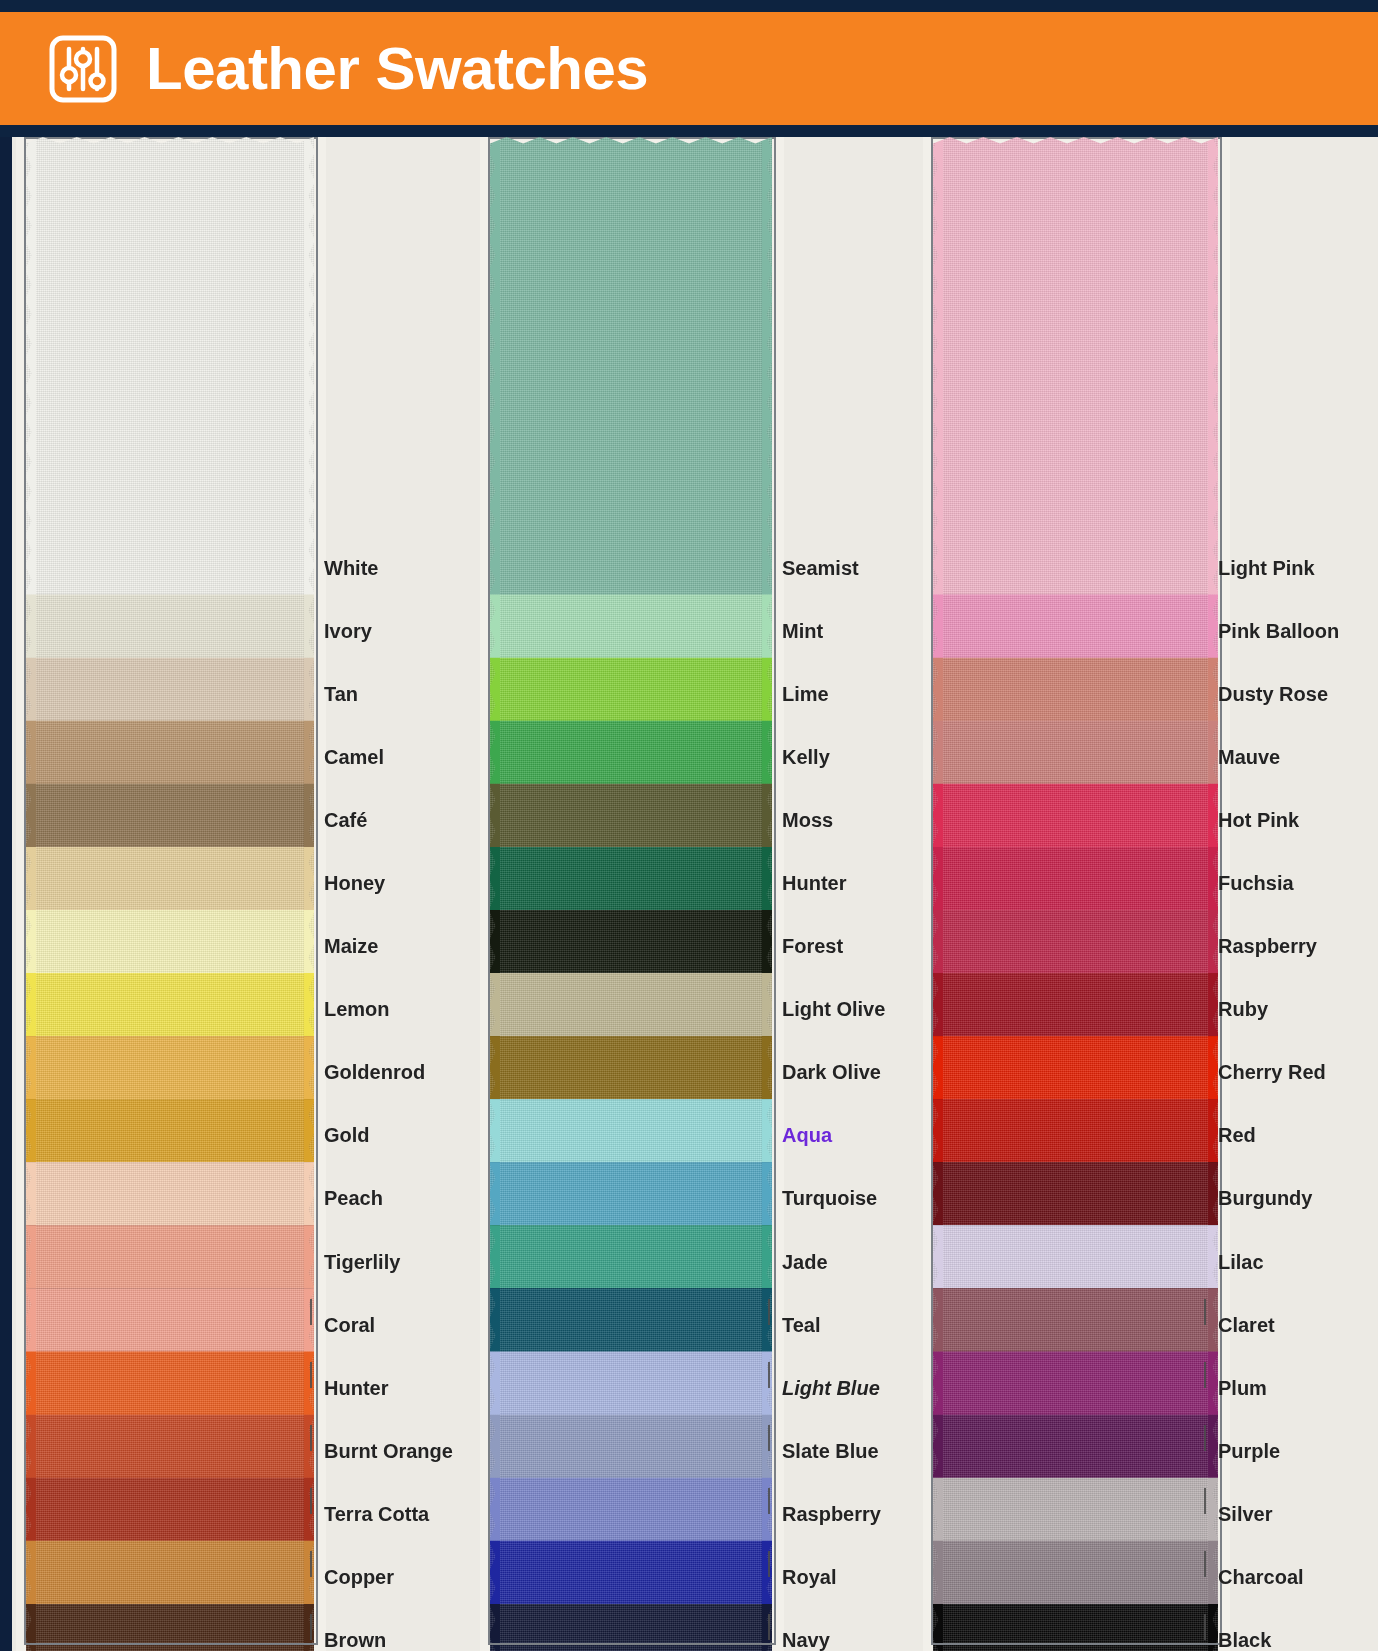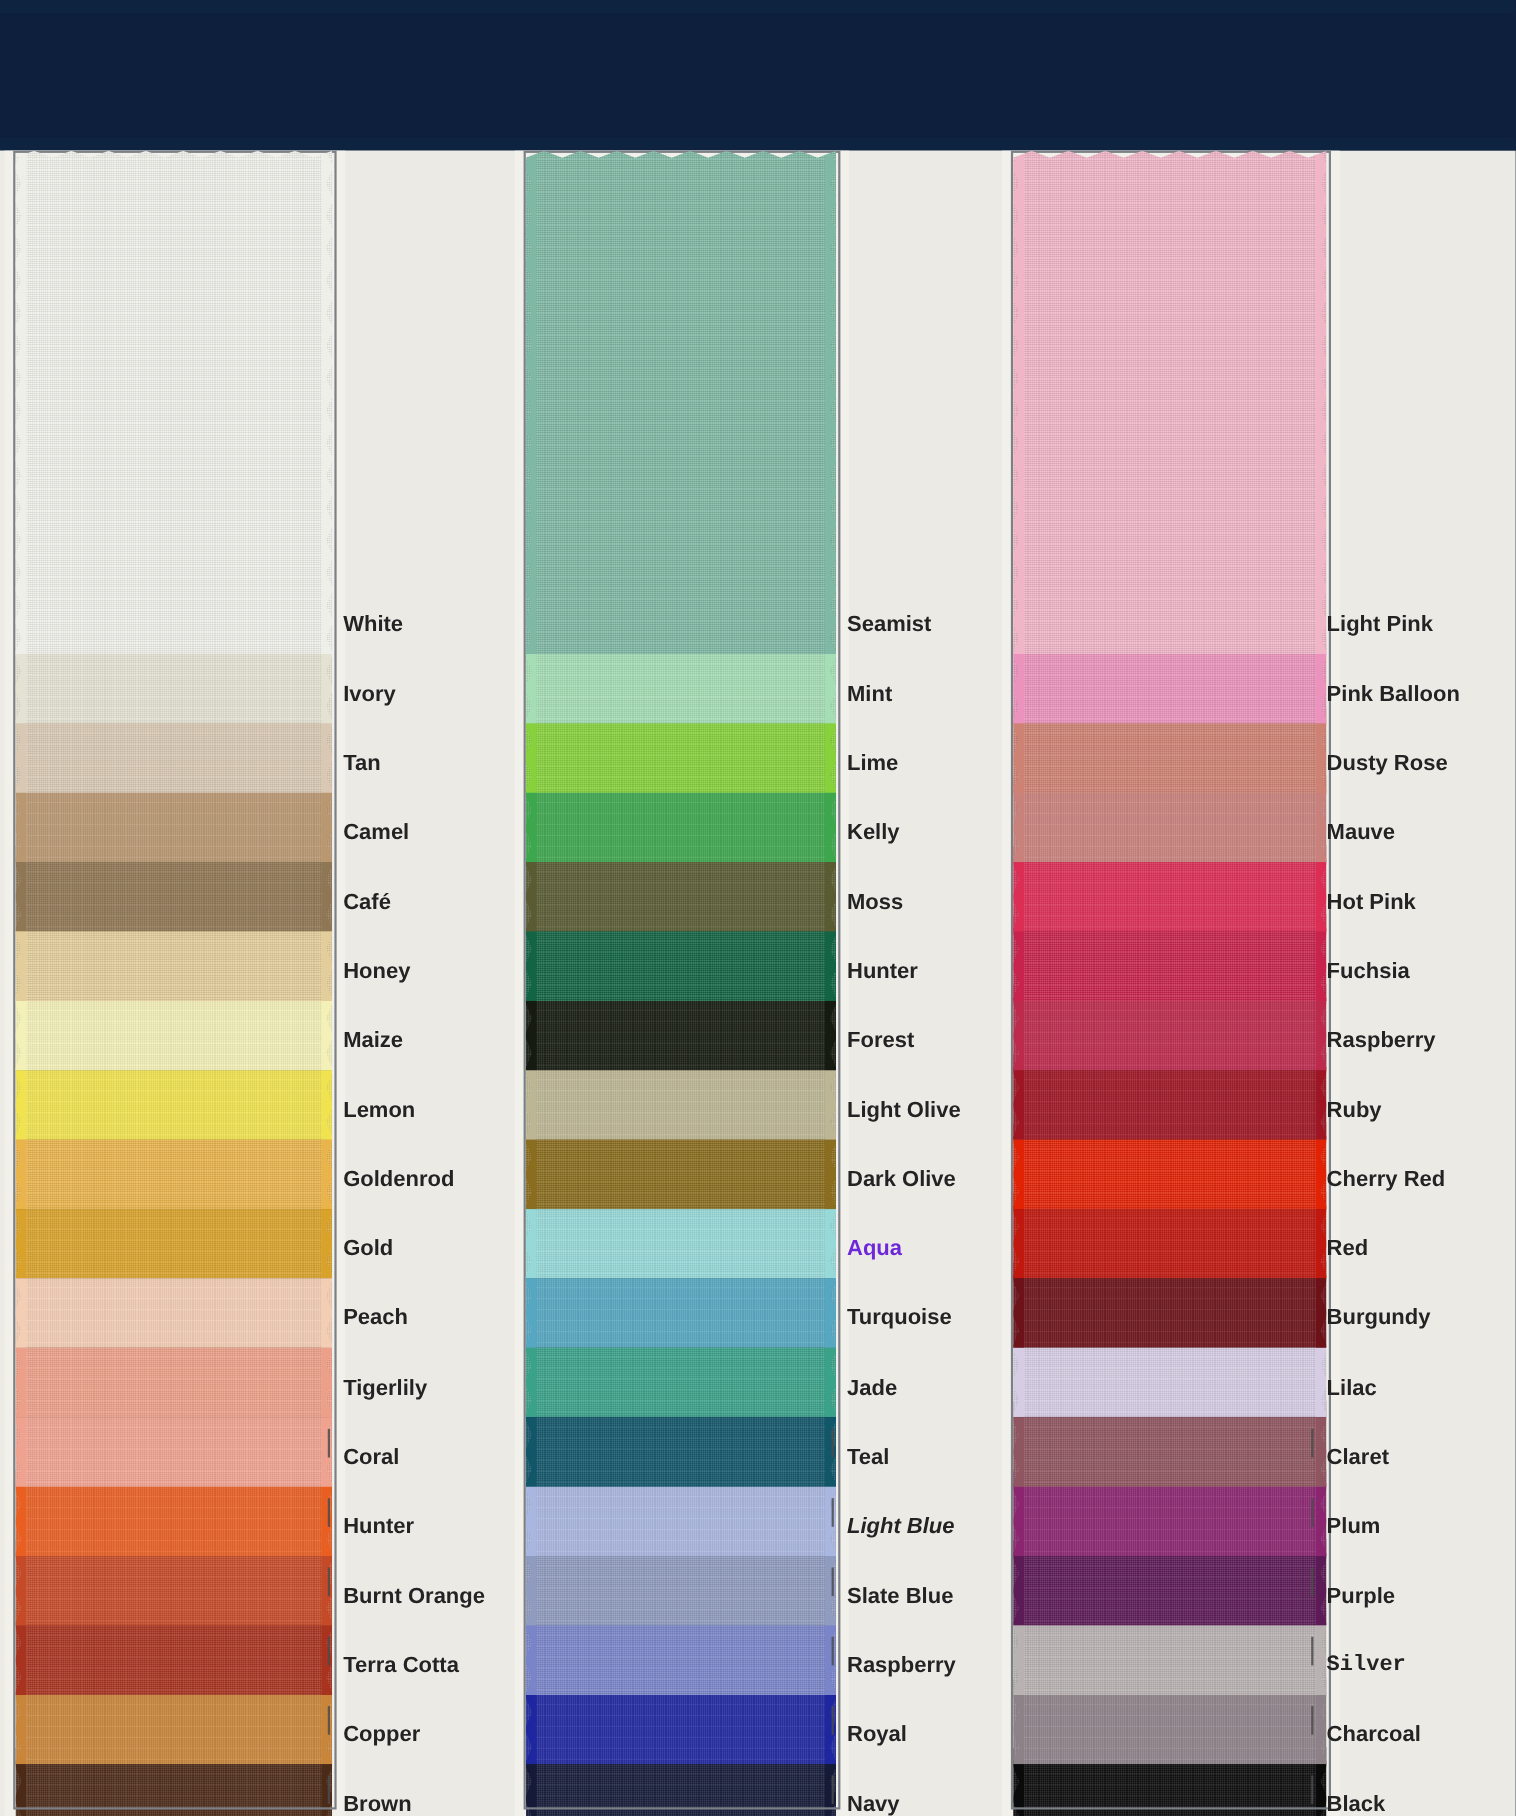--- a/index.html
+++ b/index.html
@@ -22,21 +22,21 @@
   .hdr-icon{ width:74px; height:74px; flex:0 0 74px; margin-right:26px; }
   .hdr-icon svg{ display:block; width:74px; height:74px; }
   .hdr-title{
     color:#ffffff; font-size:60px; font-weight:bold;
     letter-spacing:-0.5px; line-height:1; white-space:nowrap;
   }
   .under-dark{ position:absolute; top:125px; left:0; width:1378px; height:12px; background:#0d2340; }
 
   
   .board{
-    position:absolute; top:137px; left:0; width:1134px; height:1514px;
+    position:absolute; top:137px; left:12px; width:1134px; height:1514px;
     background:#eceae4;
     display:flex;
   }
   .col{
     position:relative;
     height:1514px;
     background:#eceae4;
     flex:0 0 auto;
   }
   .col.c1{ width:460px; }
@@ -92,20 +92,34 @@
     position:absolute; top:0; bottom:0; background:#f2f0ea; z-index:1;
   }
 </style>
 </head>
 <body>
 
 <div id="root">
 
   <div class="topbar-dark"></div>
 
+  <div class="header">
+    <span class="hdr-icon">
+      <svg viewBox="0 0 74 74" aria-hidden="true">
+        <rect x="6" y="6" width="62" height="62" rx="11" ry="11" fill="none" stroke="#ffffff" stroke-width="5"></rect>
+        <line x1="23" y1="17" x2="23" y2="57" stroke="#ffffff" stroke-width="4.5" stroke-linecap="round"></line>
+        <line x1="37" y1="17" x2="37" y2="57" stroke="#ffffff" stroke-width="4.5" stroke-linecap="round"></line>
+        <line x1="51" y1="17" x2="51" y2="57" stroke="#ffffff" stroke-width="4.5" stroke-linecap="round"></line>
+        <circle cx="23" cy="43" r="7" fill="#F58220" stroke="#ffffff" stroke-width="4.5"></circle>
+        <circle cx="37" cy="27" r="7" fill="#F58220" stroke="#ffffff" stroke-width="4.5"></circle>
+        <circle cx="51" cy="49" r="6.5" fill="#F58220" stroke="#ffffff" stroke-width="4.5"></circle>
+      </svg>
+    </span>
+    <span class="hdr-title">Leather Swatches</span>
+  </div>
 
   <div class="under-dark"></div>
 
   <div class="board" id="board">
       <div class="col c1" style="width: 460px;">
         <div class="col-bg-strip" style="left: 4px; width: 310px;"></div>
         <div class="card-frame" style="left: 12px; width: 294px; border-color: rgb(123, 128, 134);"></div>
         <div class="tick" style="left: 298px; top: 404.583px;"></div>
         <div class="tick" style="left: 298px; top: 467.667px;"></div>
         <div class="tick" style="left: 298px; top: 530.75px;"></div>
@@ -493,20 +507,20 @@
           <div class="label" style="top: 736px; color: rgb(35, 35, 35);">Fuchsia</div>
           <div class="label" style="top: 799.083px; color: rgb(35, 35, 35);">Raspberry</div>
           <div class="label" style="top: 862.167px; color: rgb(35, 35, 35);">Ruby</div>
           <div class="label" style="top: 925.25px; color: rgb(35, 35, 35);">Cherry Red</div>
           <div class="label" style="top: 988.333px; color: rgb(35, 35, 35);">Red</div>
           <div class="label" style="top: 1051.42px; color: rgb(35, 35, 35);">Burgundy</div>
           <div class="label" style="top: 1114.5px; color: rgb(35, 35, 35);">Lilac</div>
           <div class="label" style="top: 1177.58px; color: rgb(35, 35, 35);">Claret</div>
           <div class="label" style="top: 1240.67px; color: rgb(35, 35, 35);">Plum</div>
           <div class="label" style="top: 1303.75px; color: rgb(35, 35, 35);">Purple</div>
-          <div class="label" style="top: 1366.83px; color: rgb(35, 35, 35); font-family: Liberation Mono, monospace;">Silver</div>
+          <div class="label" style="top: 1366.83px; color: rgb(35, 35, 35);">Silver</div>
           <div class="label" style="top: 1429.92px; color: rgb(35, 35, 35);">Charcoal</div>
           <div class="label" style="top: 1493px; color: rgb(35, 35, 35);">Black</div>
         </div>
       </div>
     </div>
 
 </div>
 
 </body></html>

